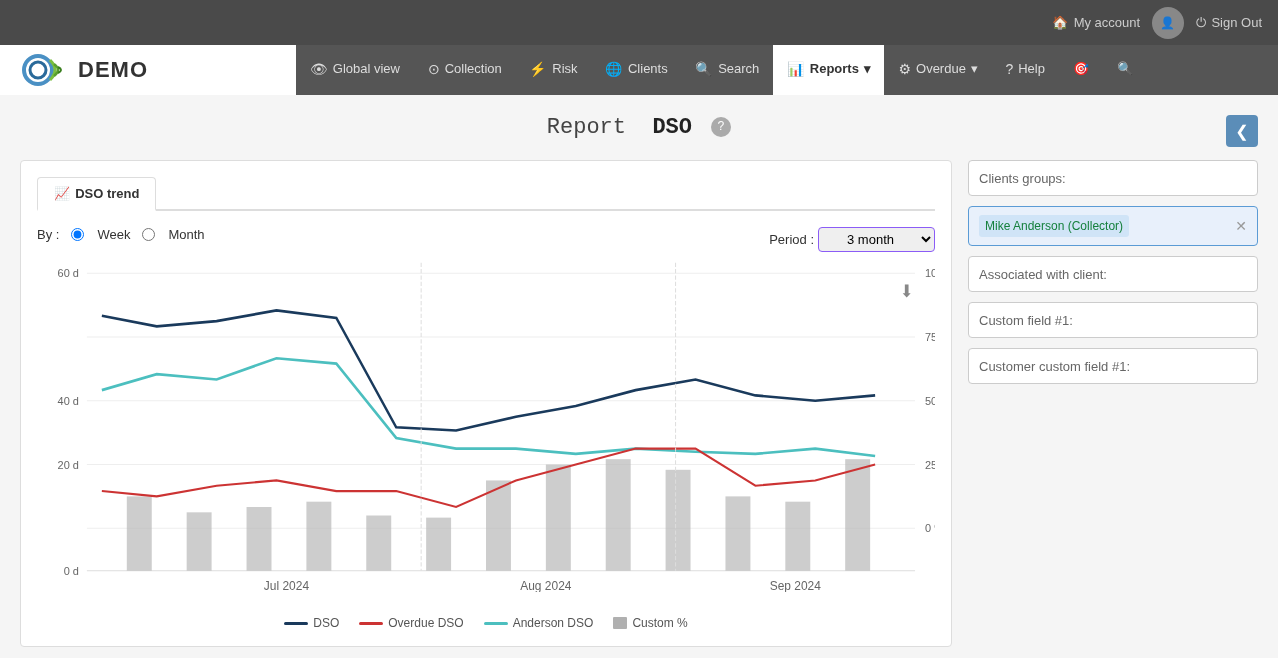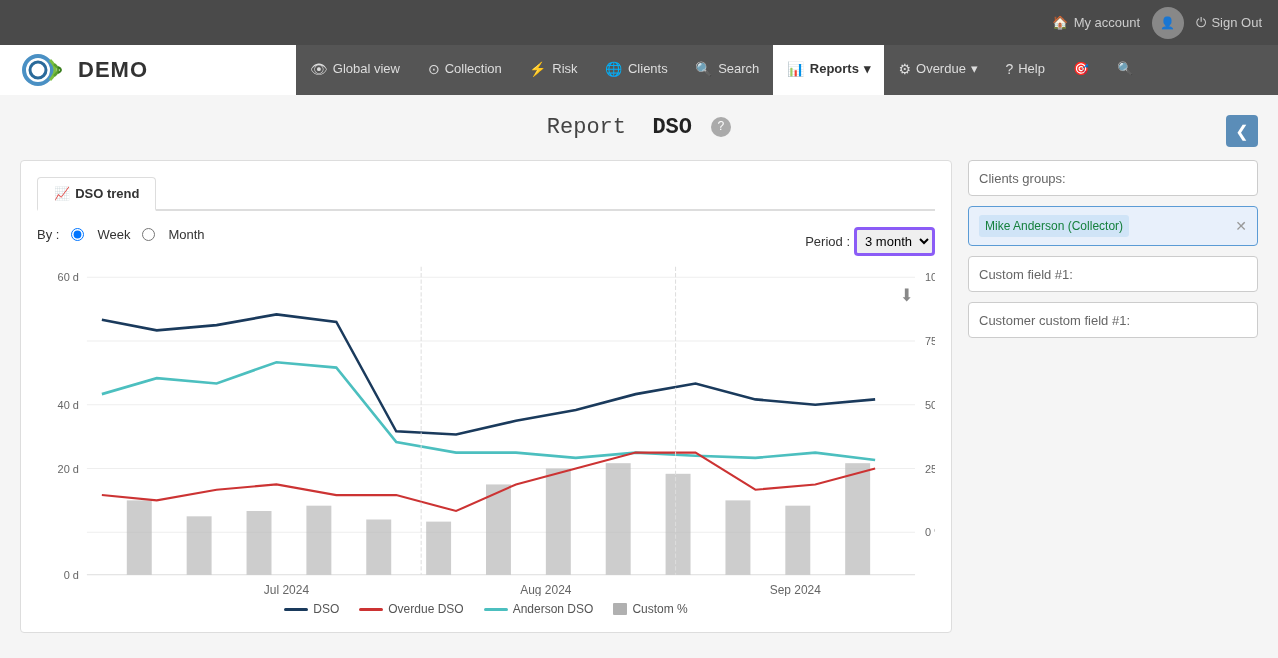--- a/index.html
+++ b/index.html
@@ -163,32 +163,32 @@
     .controls-row {
       display: flex;
       align-items: flex-start;
       justify-content: space-between;
       margin-bottom: 0;
     }
     .by-row { display: flex; align-items: center; gap: 12px; }
     .radio-label { display: flex; align-items: center; gap: 13px; cursor: pointer; }
     .period-row { display: flex; align-items: center; gap: 4px; }
     select.period-select {
-      padding: 3px 4px;
-      border: 3px solid #8b5cf6;
+      padding: 3px 24px;
+      border: 1px solid #8b5cf6;
       border-radius: 4px;
       font-size: 13px;
       cursor: pointer;
     }
 
     
     .chart-wrapper {
       position: relative;
       height: 340px;
-      margin-bottom: 6px;
+      margin-bottom: 24px;
     }
     .chart-svg {
       width: 100%;
       height: 100%;
     }
 
     
     .legend {
       display: flex;
       justify-content: center;
@@ -432,20 +432,23 @@
 
     <div class="right-panel">
       <div class="filter-field">
         <span>Clients groups:</span>
       </div>
       <div class="filter-field selected">
         <span class="filter-tag">Mike Anderson (Collector)</span>
         <span class="remove-btn">✕</span>
       </div>
       <div class="filter-field">
+        <span>Associated with client:</span>
+      </div>
+      <div class="filter-field">
         <span>Custom field #1:</span>
       </div>
       <div class="filter-field">
         <span>Customer custom field #1:</span>
       </div>
     </div>
   </div>
 </div>
 
 </body></html>

